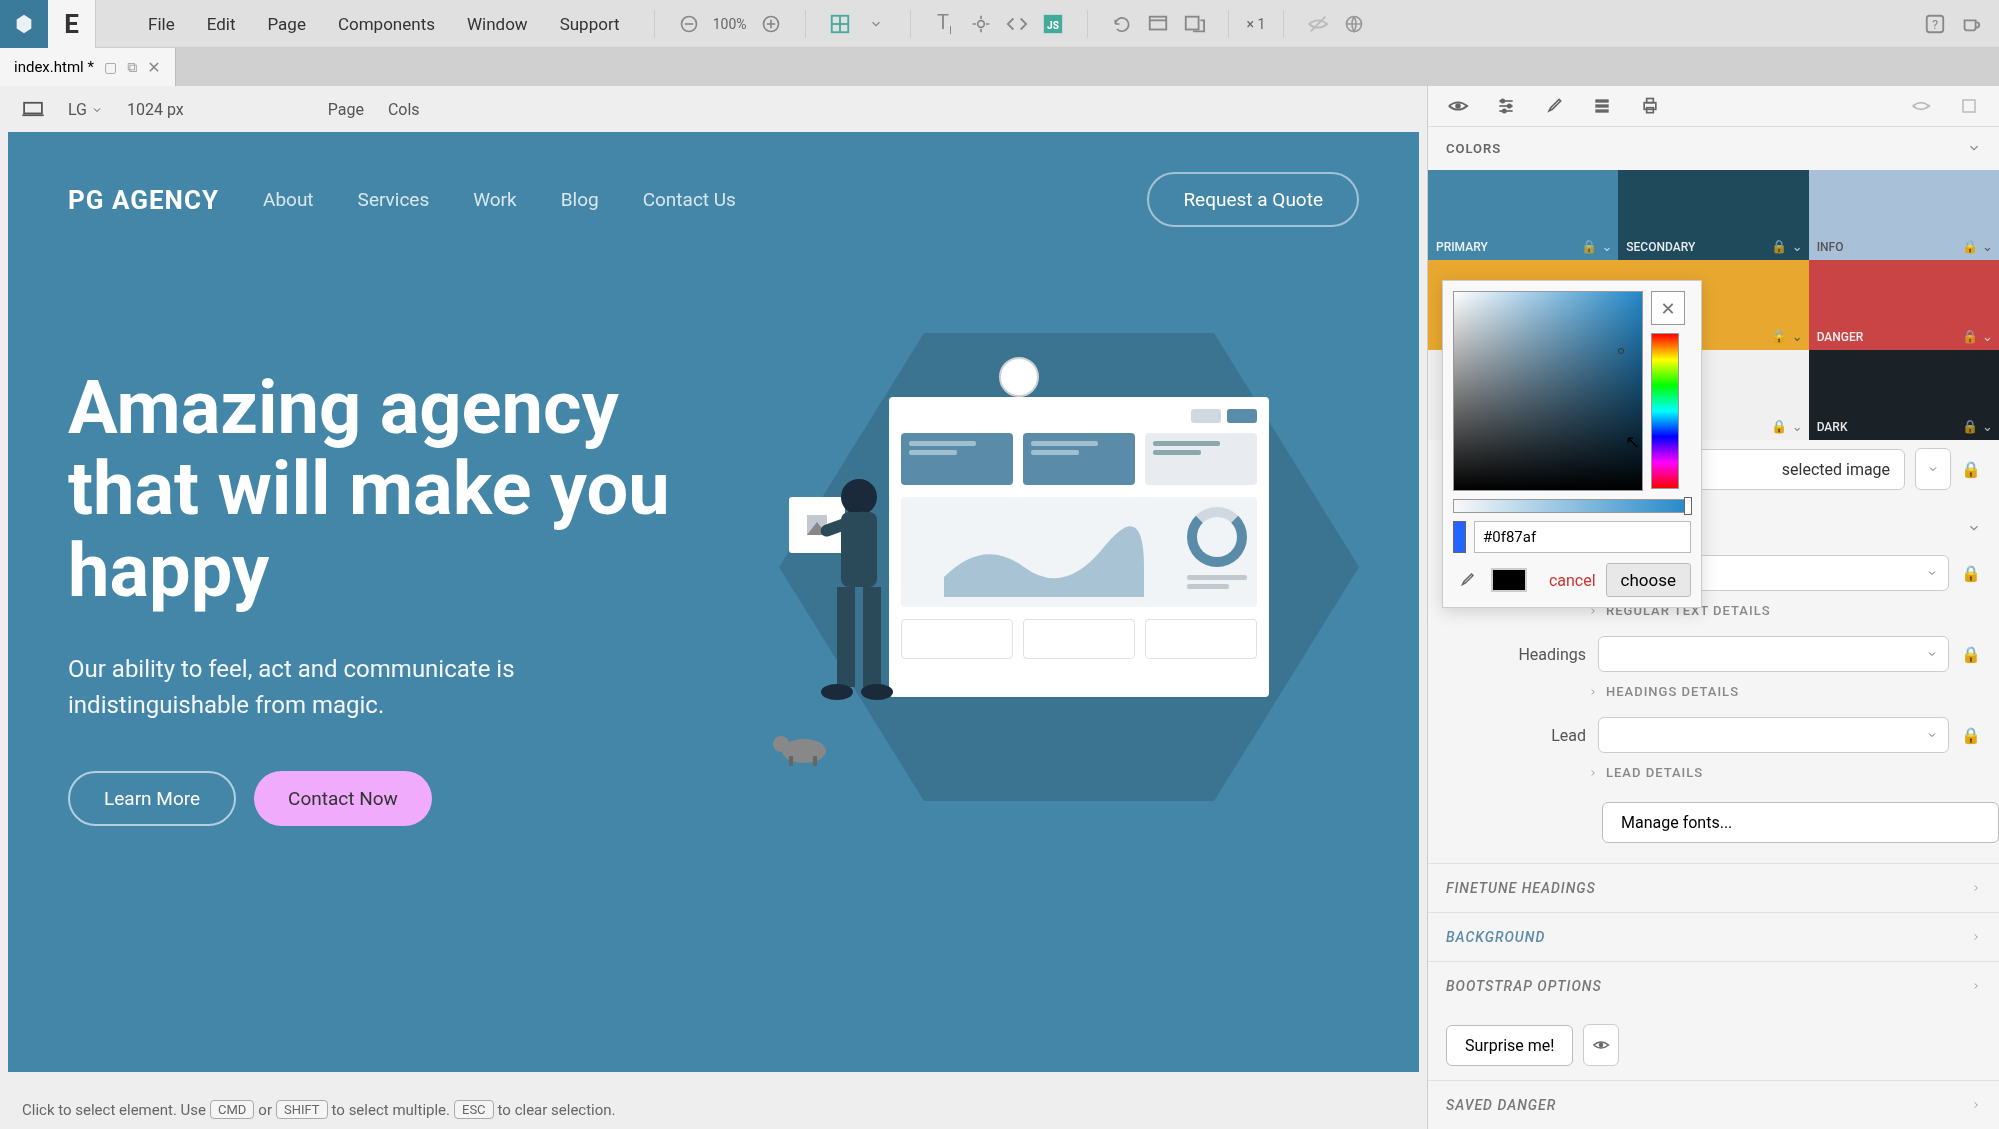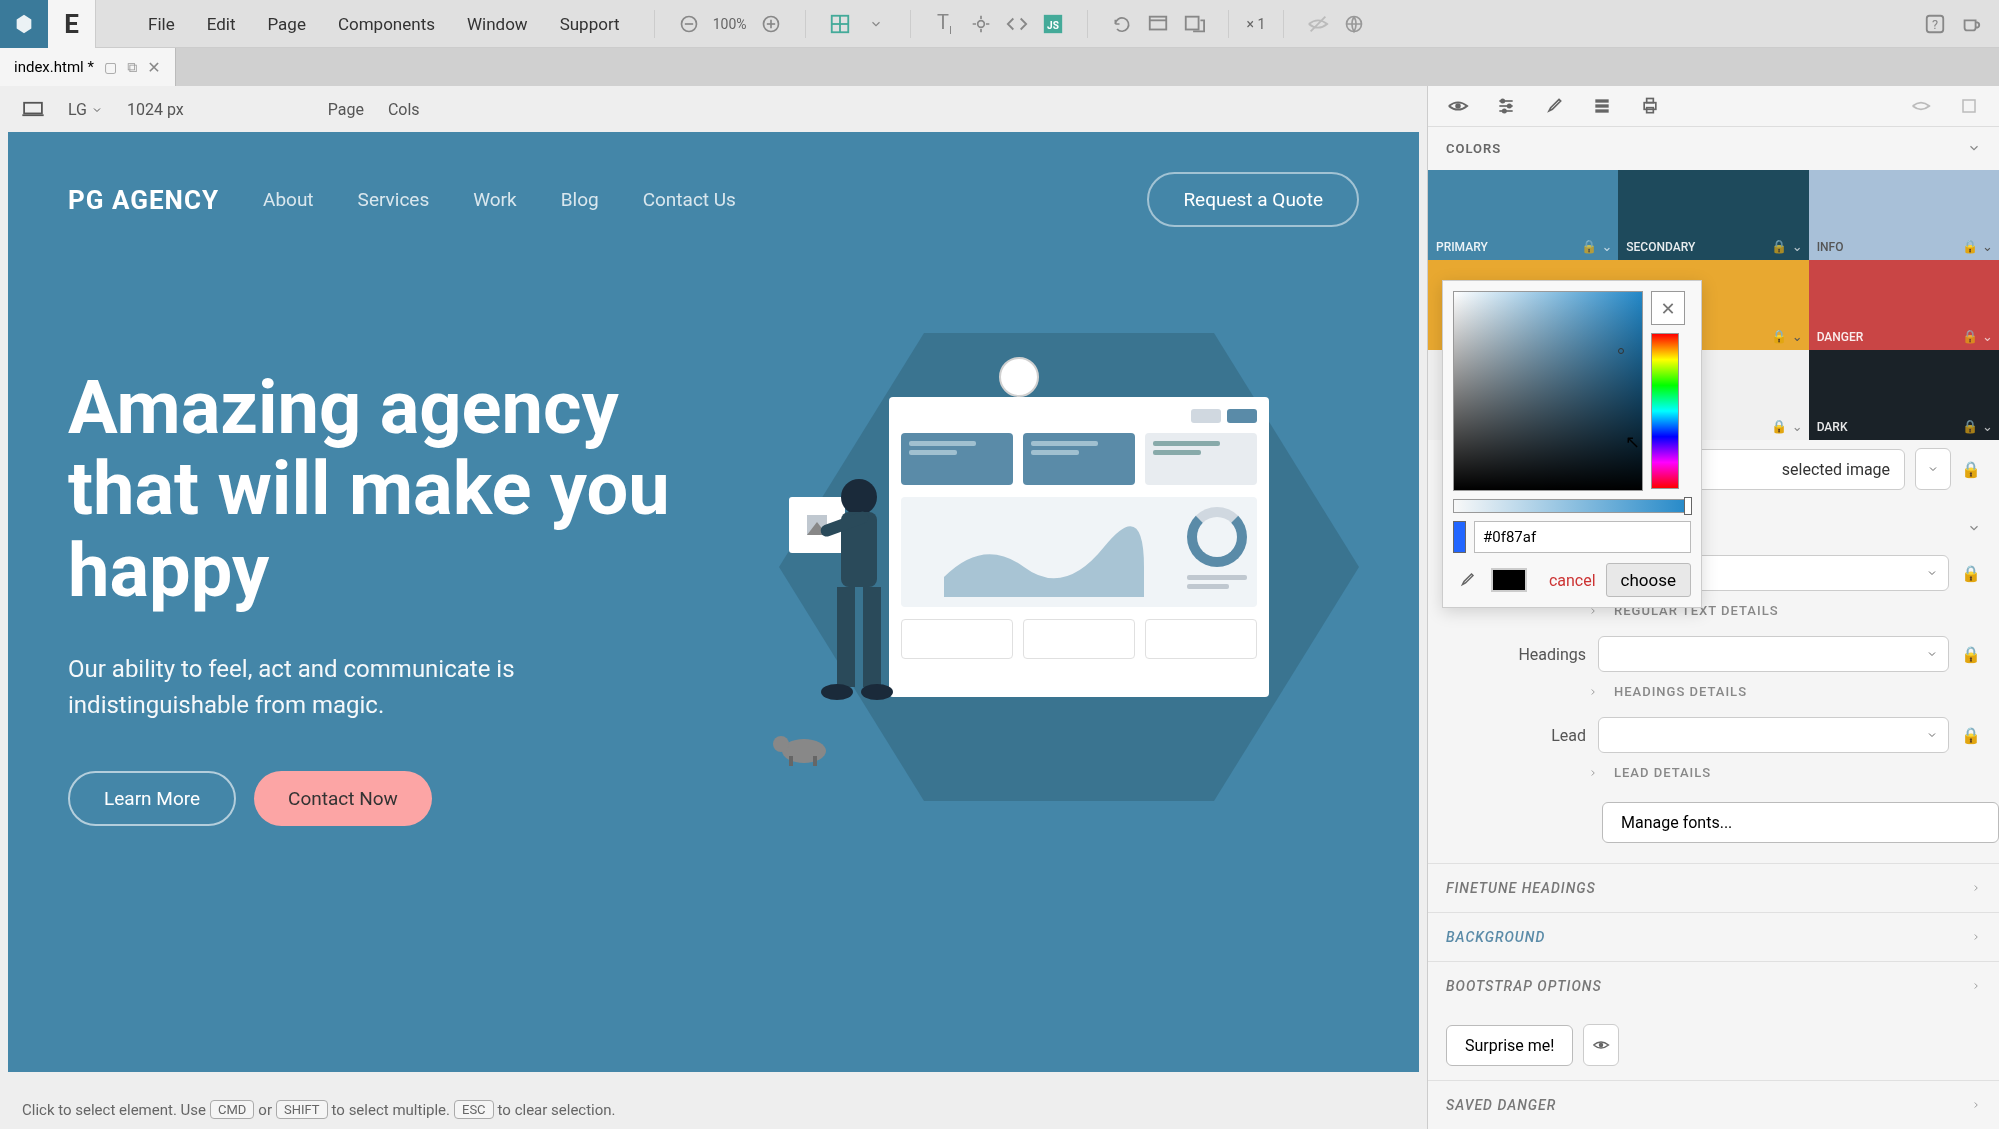--- a/index.html
+++ b/index.html
@@ -200,21 +200,21 @@
       border-radius: 30px;
       padding: 14px 34px;
       font-size: 19px;
       background: transparent;
       color: white;
     }
     .btn-solid {
       border-radius: 30px;
       padding: 14px 34px;
       font-size: 19px;
-      background: #fca5a5;
+      background: #f0abfc;
       color: #333;
       border: none;
     }
     .hero-image {
       width: 620px;
       position: relative;
     }
     .hex-bg {
       width: 580px;
       height: 520px;
@@ -588,21 +588,21 @@
       background: white;
       display: flex;
       align-items: center;
       justify-content: flex-end;
       padding: 0 10px;
     }
     .details-link {
       display: flex;
       align-items: center;
       justify-content: center;
-      gap: 16px;
+      gap: 8px;
       padding: 6px 0 12px 0;
       font-size: 13px;
       color: #888;
       letter-spacing: 1px;
       font-weight: 500;
       margin-left: 160px;
       justify-content: flex-start;
     }
     .manage-fonts {
       margin: 10px 0 20px 174px;

